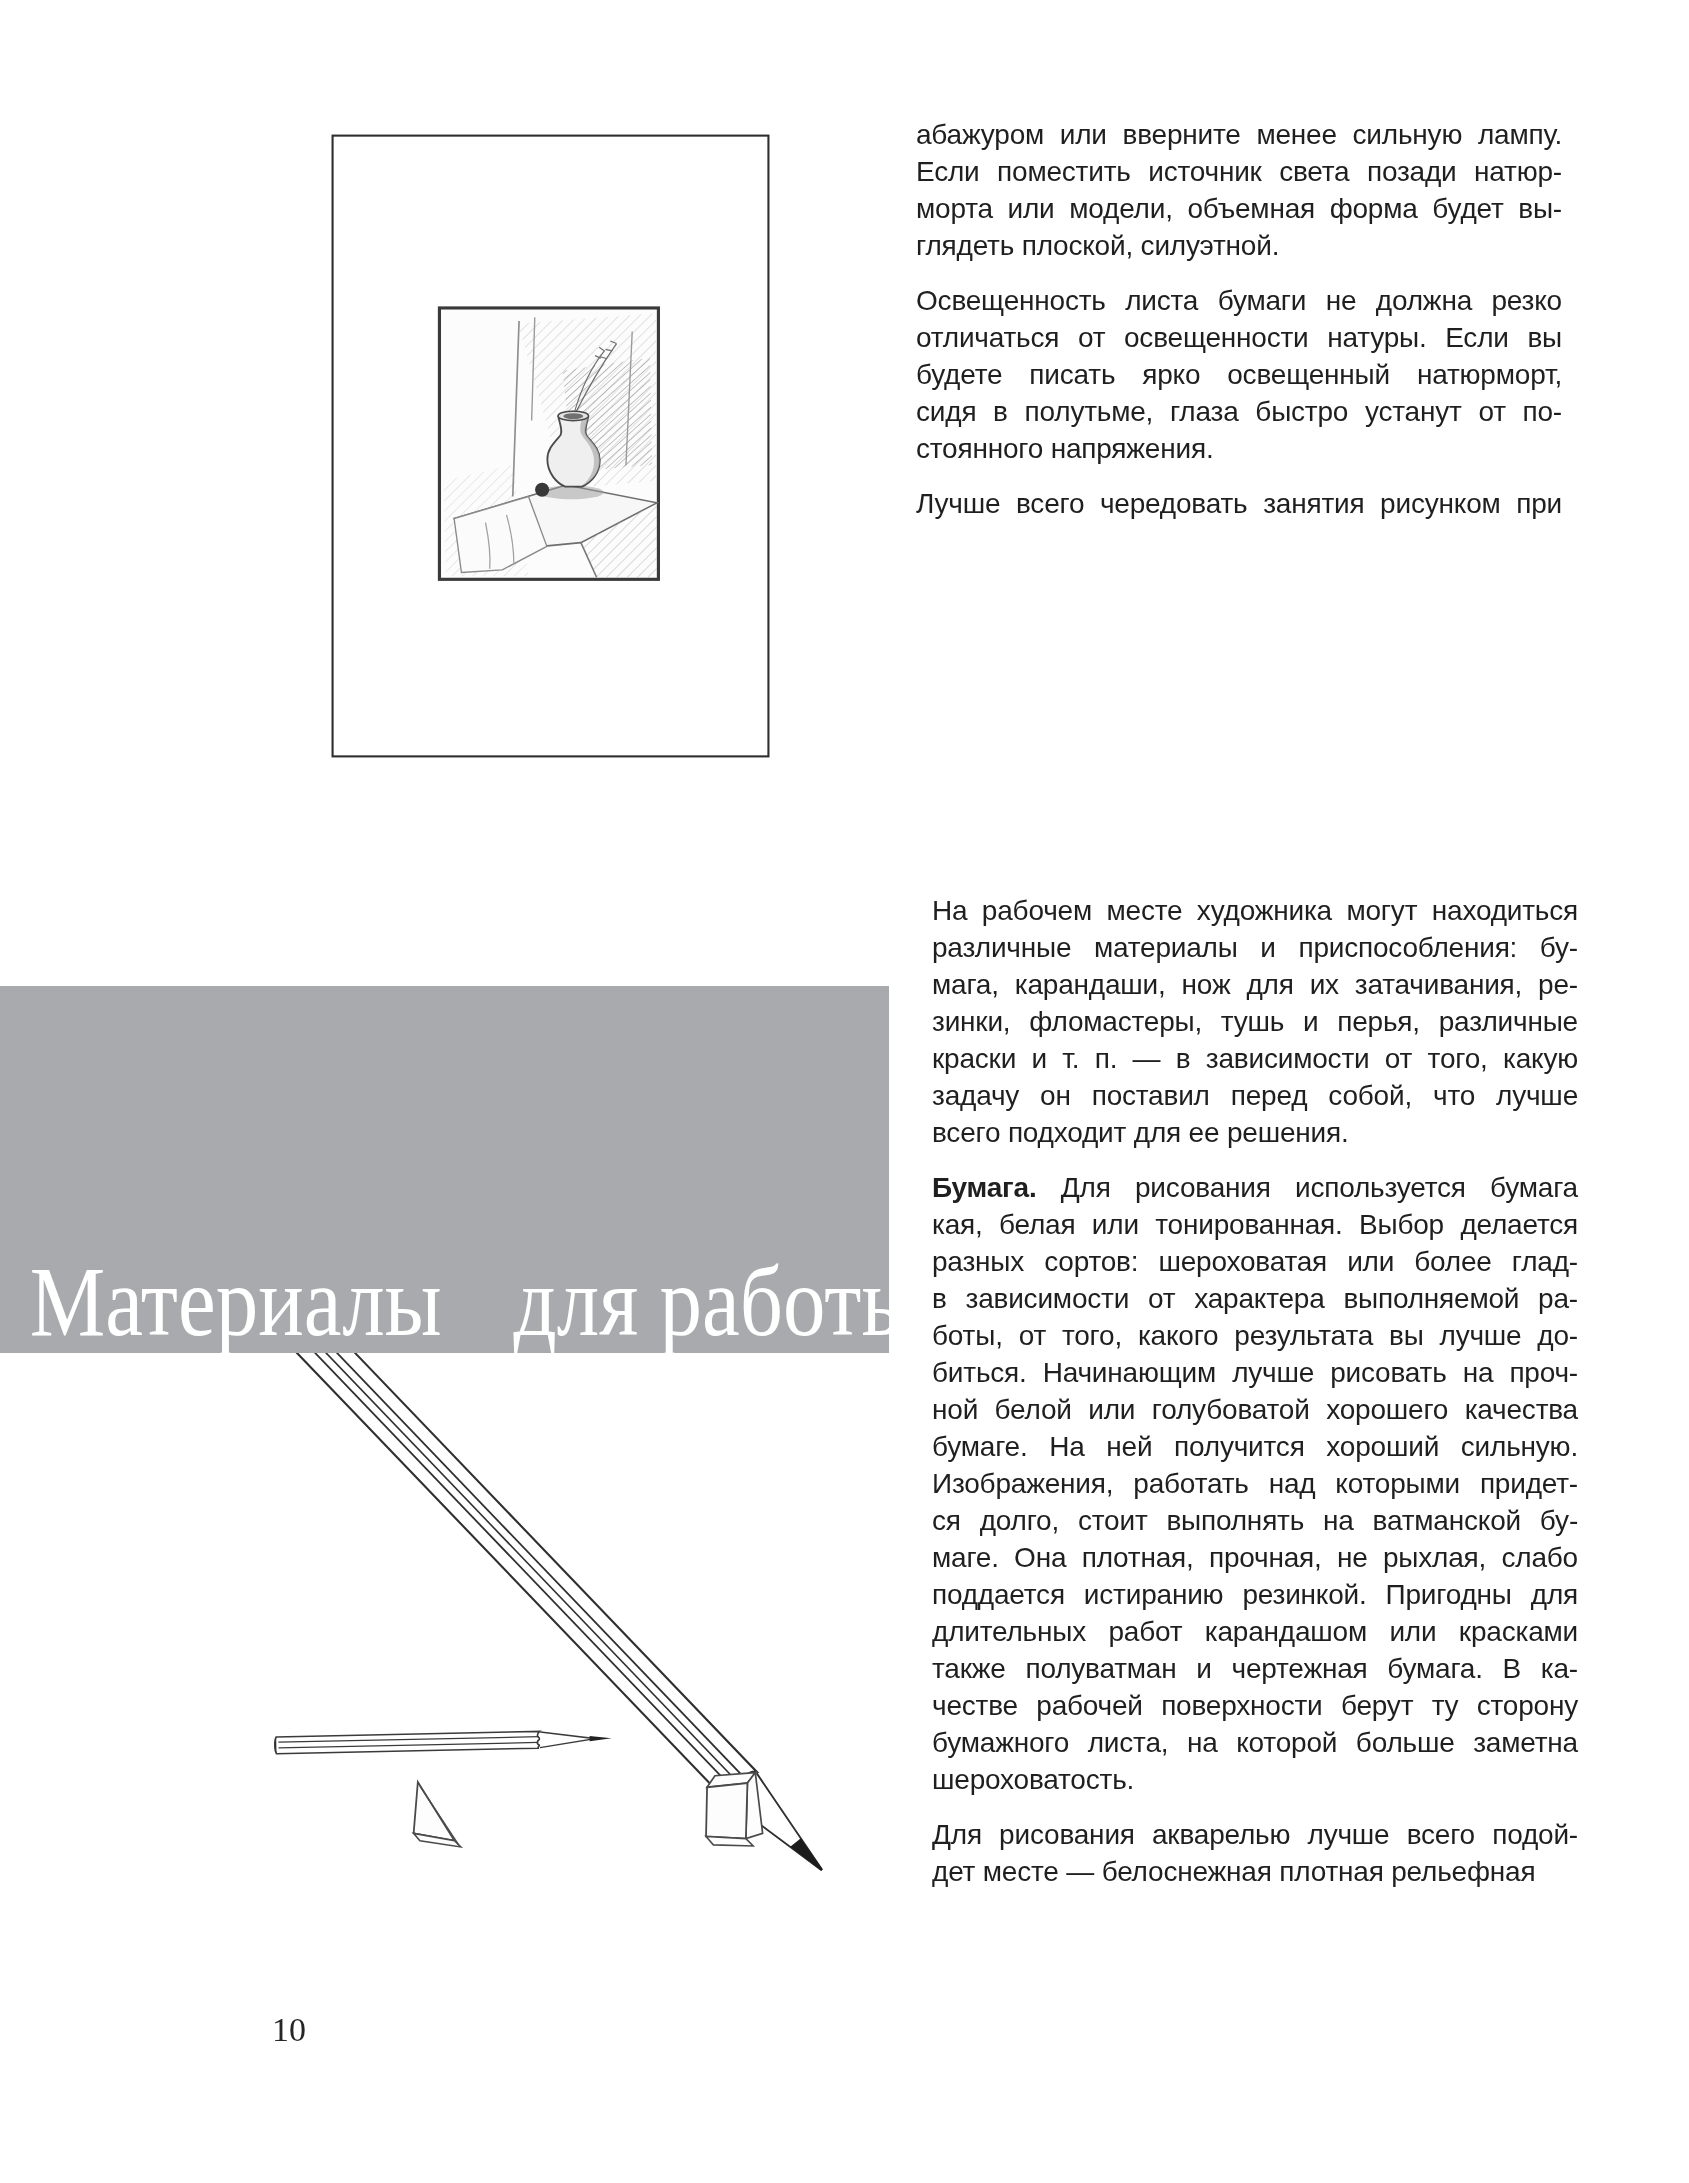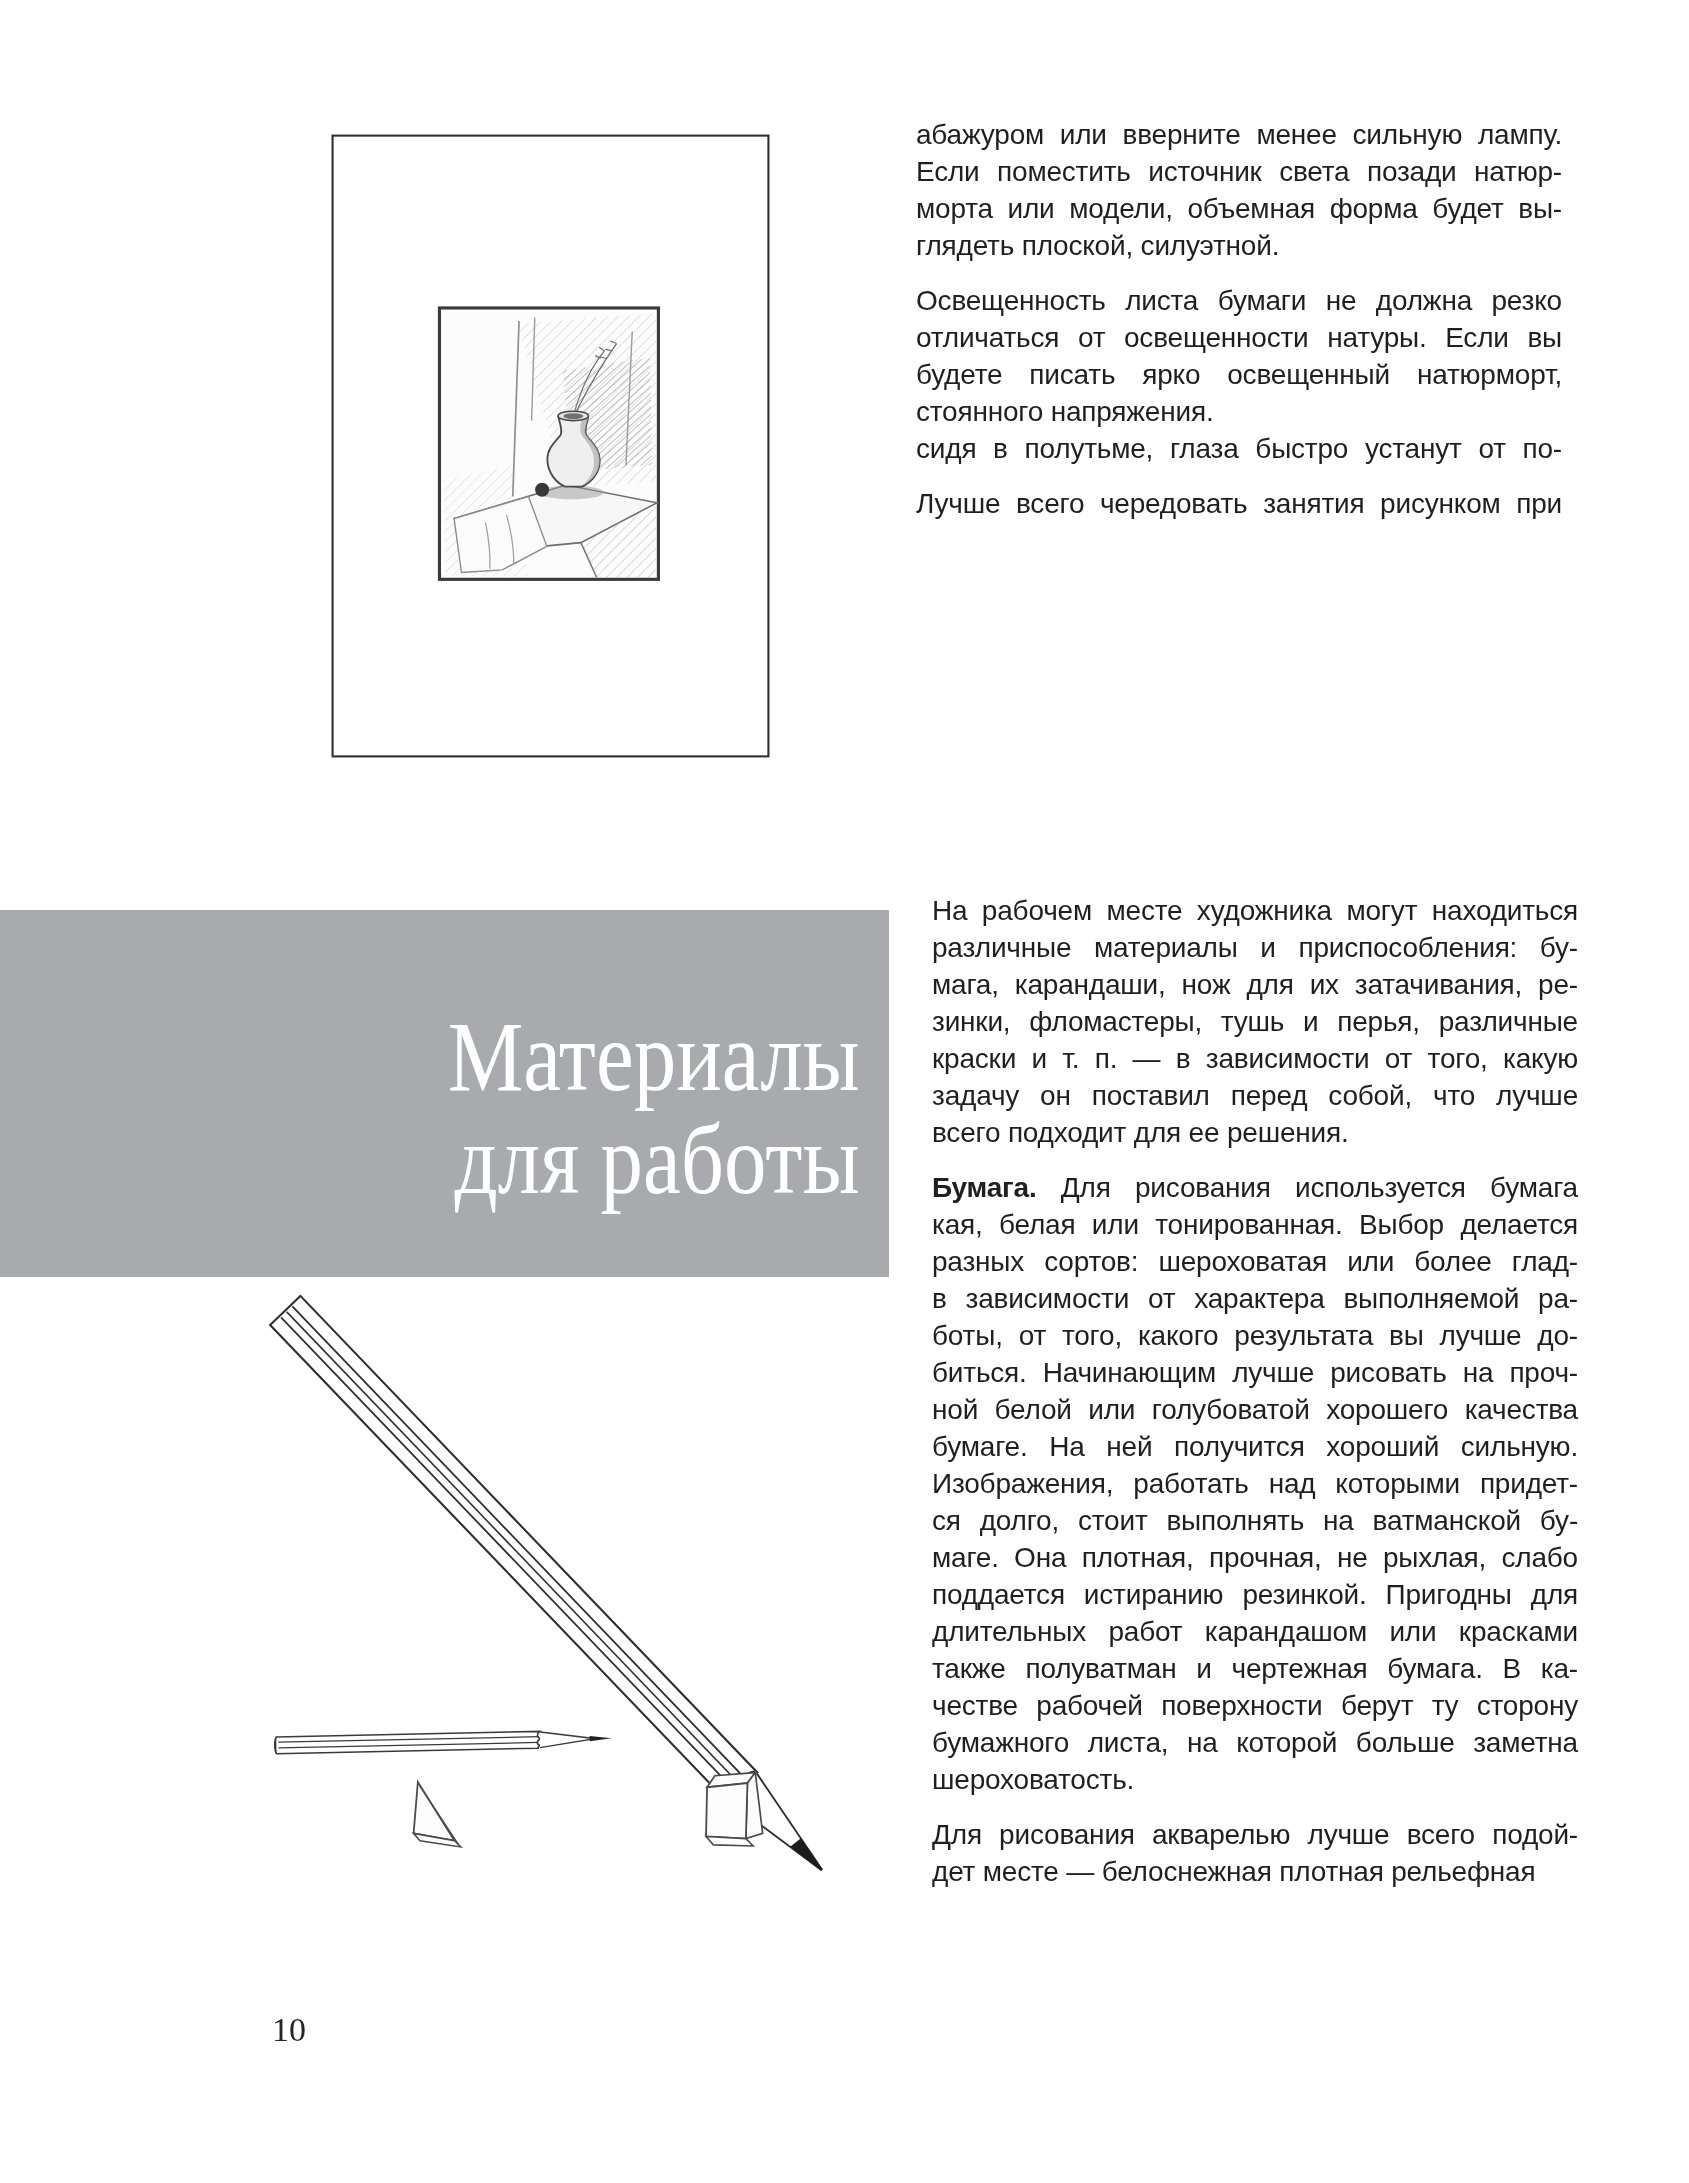--- a/index.html
+++ b/index.html
@@ -28,25 +28,25 @@
   .line{
     text-align:justify;
     text-align-last:justify;
     white-space:normal;
   }
   .line.last{ text-align-last:left; }
   .line b{ font-weight:bold; }
   
   .banner{
     position:absolute;
-    left:0; top:910px;
+    left:0; top:986px;
     width:889px; height:367px;
     background:#a8aaad;
     display:flex;
-    flex-direction:column;
+    flex-direction:row;
     justify-content:center;
     align-items:flex-end;
     padding:29px 29px 0 16px;
     box-sizing:border-box;
   }
   .banner .title-line{
     font-family:"Liberation Serif", serif;
     font-weight:normal;
     font-size:100px;
     line-height:103px;
@@ -163,22 +163,22 @@
       <div class="para">
         <div class="line">абажуром или вверните менее сильную лампу.</div>
         <div class="line">Если поместить источник света позади натюр-</div>
         <div class="line">морта или модели, объемная форма будет вы-</div>
         <div class="line last">глядеть плоской, силуэтной.</div>
       </div>
       <div class="para">
         <div class="line">Освещенность листа бумаги не должна резко</div>
         <div class="line">отличаться от освещенности натуры. Если вы</div>
         <div class="line">будете писать ярко освещенный натюрморт,</div>
+        <div class="line">сидя в полутьме, глаза быстро устанут от по-</div>
         <div class="line last">стоянного напряжения.</div>
-        <div class="line">сидя в полутьме, глаза быстро устанут от по-</div>
       </div>
       <div class="para">
         <div class="line">Лучше всего чередовать занятия рисунком при</div>
       </div>
     </div>
 
   <div class="banner" style="background: rgb(168, 170, 173);">
     <div class="title-line" style="color: rgb(255, 255, 255);">Материалы</div>
     <div class="title-line" style="color: rgb(255, 255, 255);">для работы</div>
   </div>

